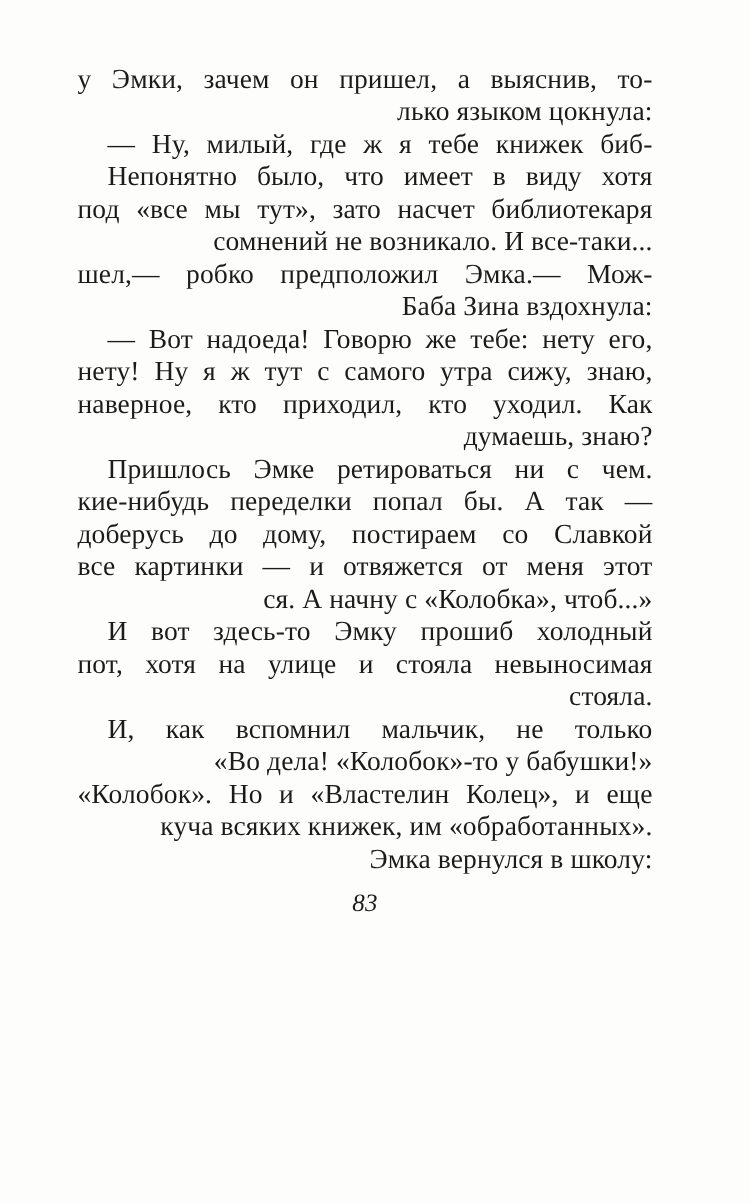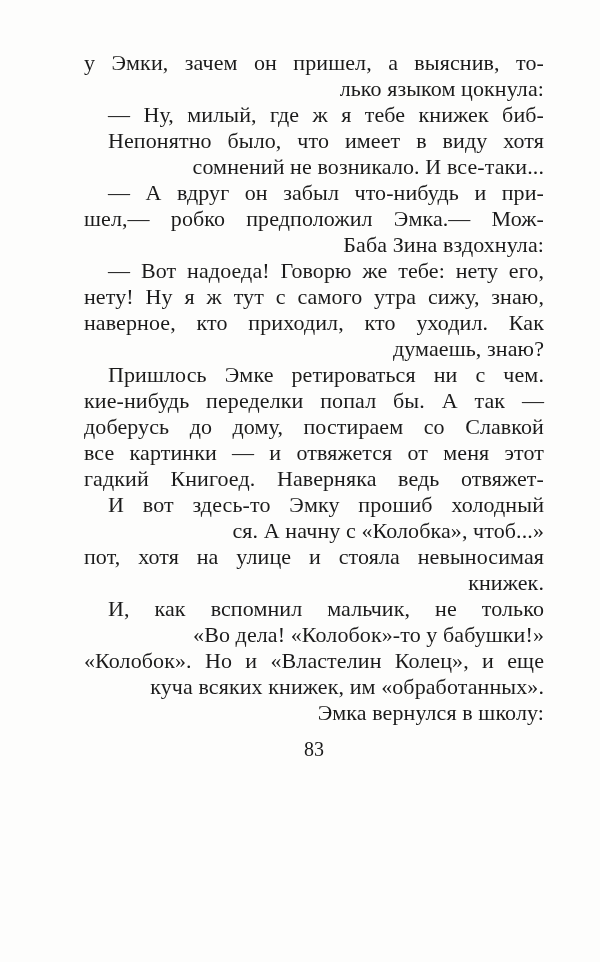--- a/index.html
+++ b/index.html
@@ -15,21 +15,21 @@
   }
   .page {
     position: absolute;
     left: 0;
     top: 0;
     width: 600px;
     height: 962px;
   }
   .text-column {
     position: absolute;
-    left: 84px;
+    left: 62px;
     top: 50px;
     width: 460px;
     font-family: "Liberation Serif", "DejaVu Serif", serif;
     font-size: 22px;
     line-height: 26px;
     color: #1b1b1b;
     letter-spacing: 0.1px;
   }
   .line {
     white-space: nowrap;
@@ -42,49 +42,49 @@
   }
   .line.i {
     text-indent: 24px;
   }
   .page-number {
     margin-top: 10px;
     text-align: center;
     font-family: "Liberation Serif", "DejaVu Serif", serif;
     font-size: 20px;
     color: #1b1b1b;
+    font-style: italic;
   }
 </style>
 </head>
 <body style="background: rgb(253, 253, 252);">
 
 <div class="page">
   <div class="text-column" style="color: rgb(27, 27, 27);">
 
   <div class="line j">у Эмки, зачем он пришел, а выяснив, то-</div>
       <div class="line">лько языком цокнула:</div>
       <div class="line j i">— Ну, милый, где ж я тебе книжек биб-</div>
       <div class="line j i">Непонятно было, что имеет в виду хотя</div>
+      <div class="line j">под «все мы тут», зато насчет библиотекаря</div>
       <div class="line">сомнений не возникало. И все-таки...</div>
-      <div class="line j i">— А вдруг он забыл что-нибудь и при-</div>
       <div class="line j">шел,— робко предположил Эмка.— Мож-</div>
       <div class="line i">Баба Зина вздохнула:</div>
       <div class="line j i">— Вот надоеда! Говорю же тебе: нету его,</div>
       <div class="line j">нету! Ну я ж тут с самого утра сижу, знаю,</div>
       <div class="line j">наверное, кто приходил, кто уходил. Как</div>
       <div class="line">думаешь, знаю?</div>
       <div class="line j i">Пришлось Эмке ретироваться ни с чем.</div>
       <div class="line j">кие-нибудь переделки попал бы. А так —</div>
       <div class="line j">доберусь до дому, постираем со Славкой</div>
       <div class="line j">все картинки — и отвяжется от меня этот</div>
-      <div class="line j">гадкий Книгоед. Наверняка ведь отвяжет-</div>
+      <div class="line">ся. А начну с «Колобка», чтоб...»</div>
       <div class="line j i">И вот здесь-то Эмку прошиб холодный</div>
-      <div class="line">ся. А начну с «Колобка», чтоб...»</div>
       <div class="line j">пот, хотя на улице и стояла невыносимая</div>
-      <div class="line">книжек.</div>
+      <div class="line">стояла.</div>
       <div class="line j i">И, как вспомнил мальчик, не только</div>
       <div class="line i">«Во дела! «Колобок»-то у бабушки!»</div>
       <div class="line j">«Колобок». Но и «Властелин Колец», и еще</div>
       <div class="line">куча всяких книжек, им «обработанных».</div>
       <div class="line i">Эмка вернулся в школу:</div>
       <div class="page-number">83</div>
     </div>
 </div>
 
 </body></html>

